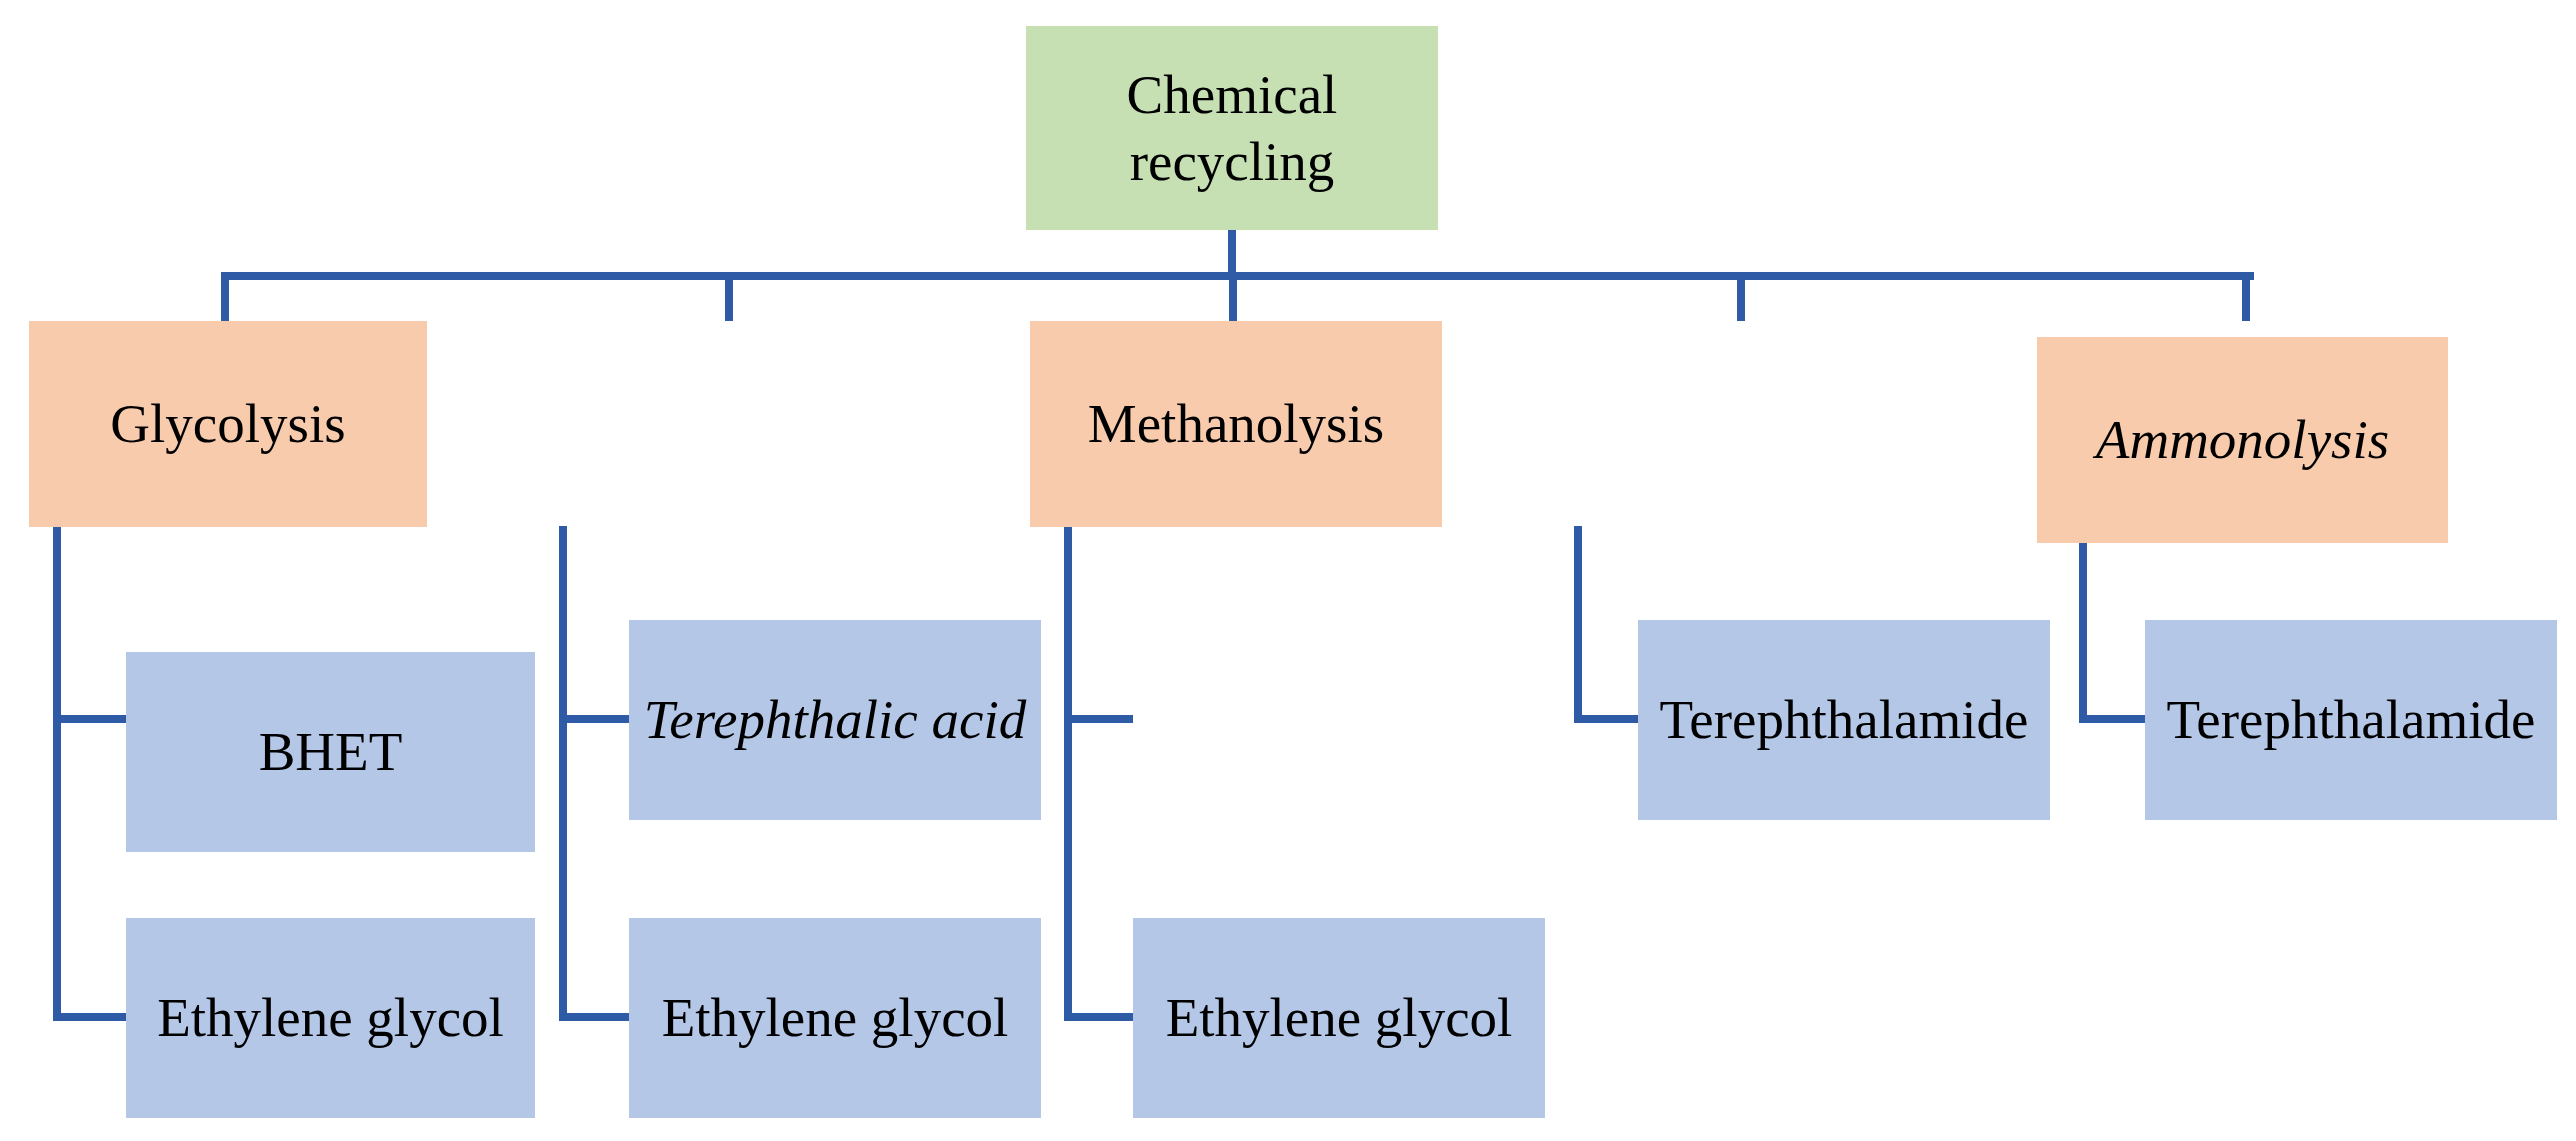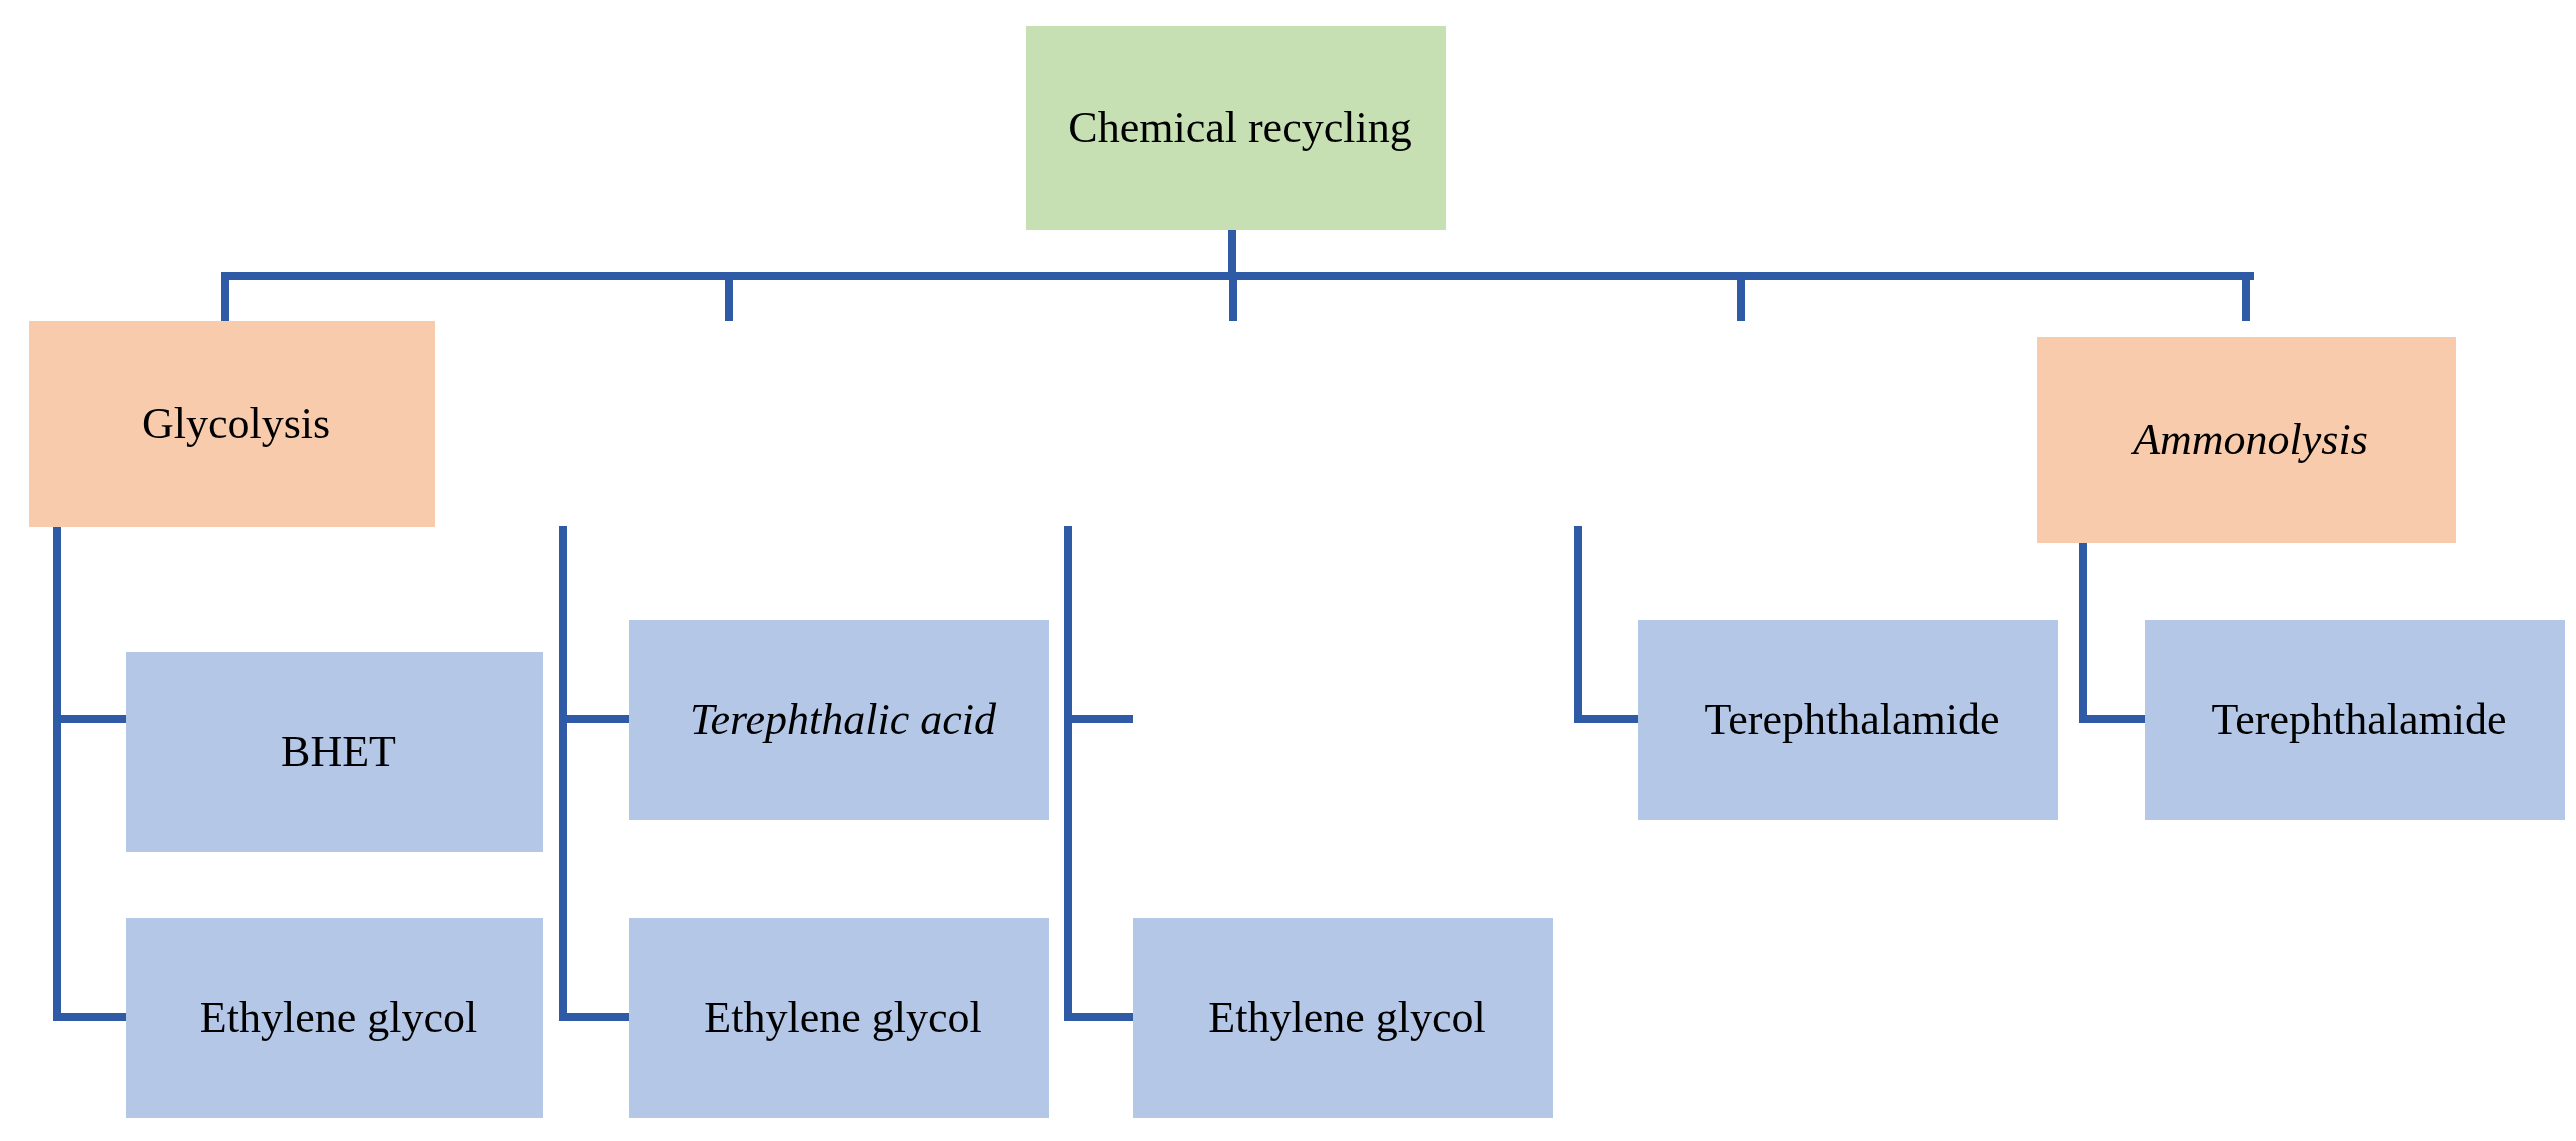--- a/index.html
+++ b/index.html
@@ -10,24 +10,23 @@
     background: #ffffff;
     font-family: "Liberation Serif", "DejaVu Serif", serif;
     overflow: hidden;
   }
   .box {
     position: absolute;
     display: flex;
     align-items: center;
     justify-content: center;
     text-align: center;
-    font-size: 44px;
+    font-size: 55px;
     line-height: 1.22;
     color: #000000;
-    padding-left: 8px;
   }
   .root-box    { background: #c6e0b4; }
   .method-box  { background: #f7cbac; }
   .product-box { background: #b4c7e7; }
   .line {
     position: absolute;
     background: #2e5aa6;
   }
   
   .b-root { left: 1026px; top: 26px;  width: 412px; height: 204px; }
@@ -101,20 +100,23 @@
   <div class="line l-st2b"></div>
   <div class="line l-st3b"></div>
 
   <div class="box root-box b-root">
     <span class="label">Chemical recycling</span>
   </div>
 
   <div class="box method-box b-m1">
     <span class="label">Glycolysis</span>
   </div>
+  <div class="box method-box b-m3">
+    <span class="label">Methanolysis</span>
+  </div>
   <div class="box method-box b-m5">
     <span class="label">Ammonolysis</span>
   </div>
 
   <div class="box product-box b-p1a">
     <span class="label">BHET</span>
   </div>
   <div class="box product-box b-p2a">
     <span class="label">Terephthalic acid</span>
   </div>

